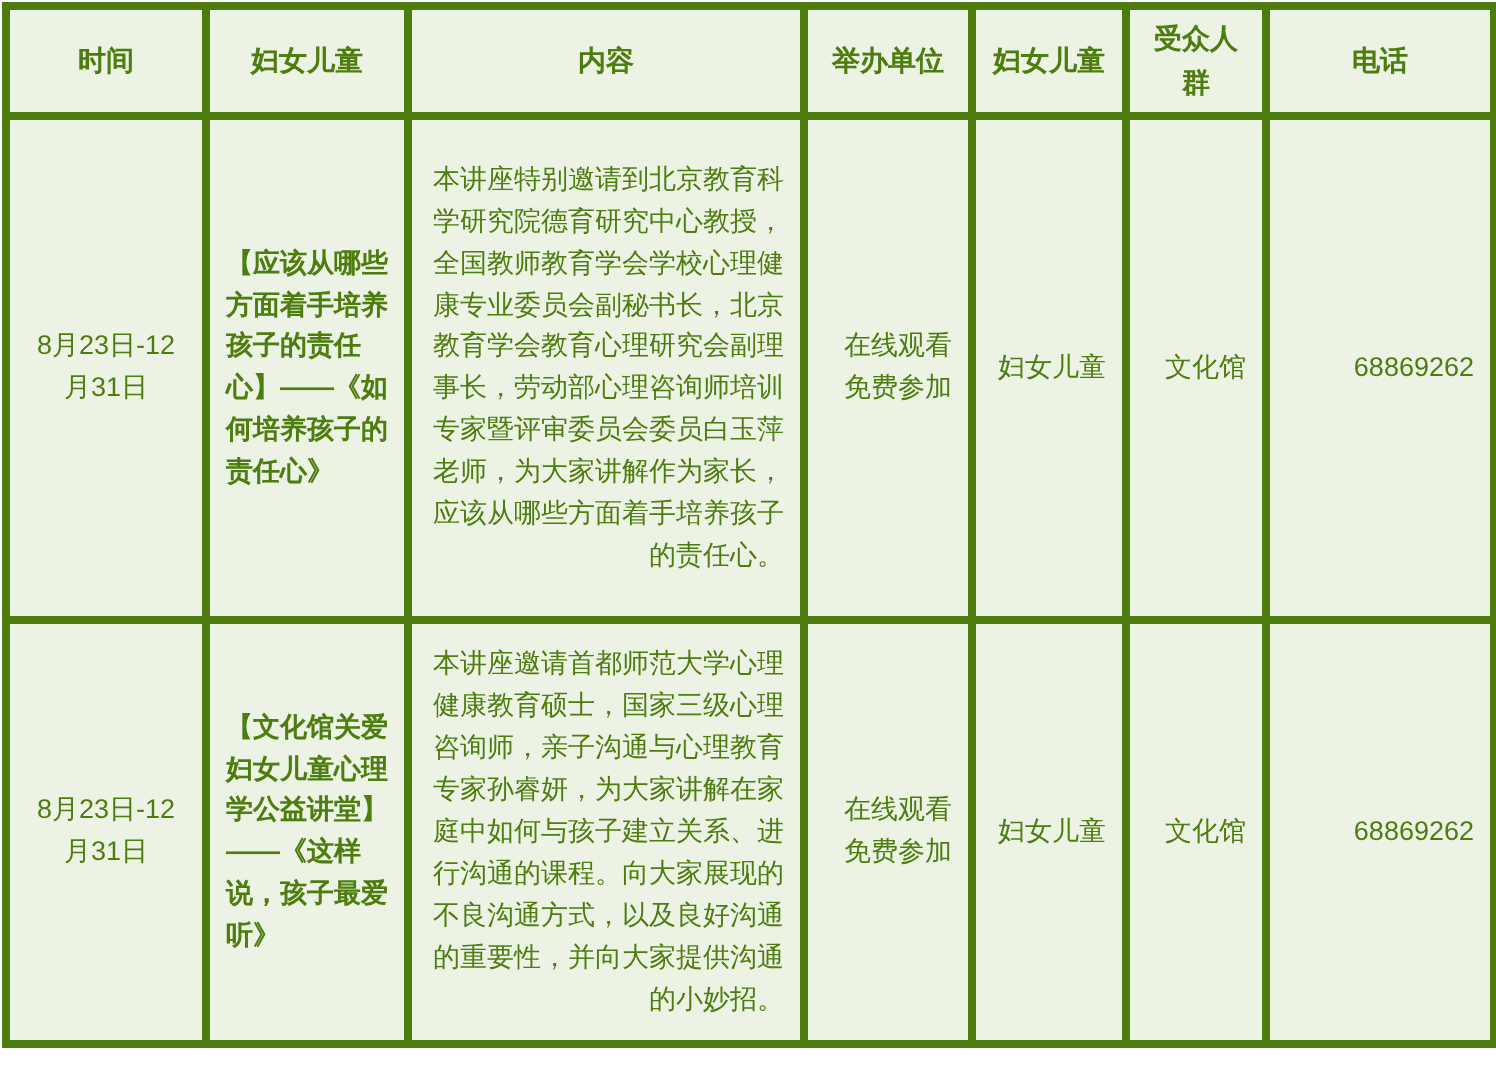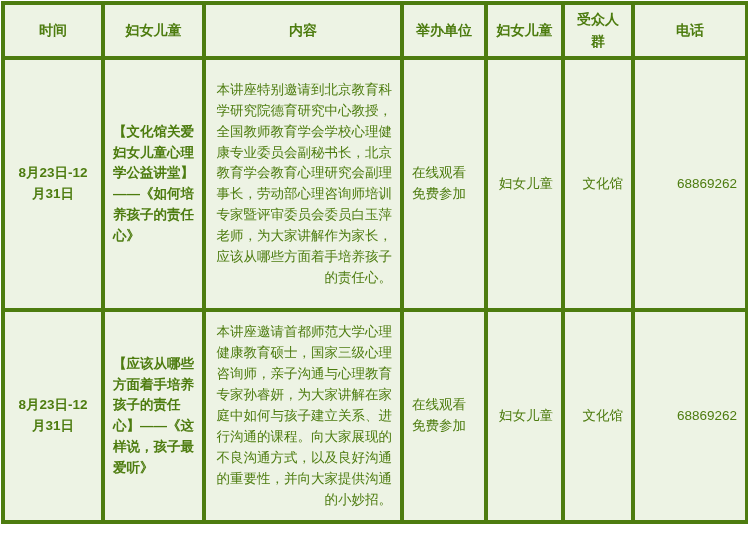--- a/index.html
+++ b/index.html
@@ -46,35 +46,35 @@
   col.c0 { width: 100px; }
   col.c1 { width: 101px; }
   col.c2 { width: 198px; }
   col.c3 { width: 84px; }
   col.c4 { width: 77px; }
   col.c5 { width: 70px; }
   col.c6 { width: 114px; }
 
   td.c-time {
     text-align: center;
-    font-weight: bold;
+    font-weight: normal;
   }
   td.c-name {
     text-align: left;
     font-weight: bold;
     line-height: 1.6;
   }
   td.c-content {
     text-align: right;
     line-height: 1.62;
     vertical-align: top;
     padding-top: 8px;
   }
   td.c-join {
-    text-align: left;
+    text-align: right;
     line-height: 1.6;
   }
   td.c-audience,
   td.c-org,
   td.c-phone {
     text-align: right;
   }
   .row1 td.c-content { height: 252px; }
   .row2 td.c-content { height: 212px; }
 </style>
@@ -99,30 +99,30 @@
         <th>内容</th>
         <th>举办单位</th>
         <th>妇女儿童</th>
         <th>受众人群</th>
         <th>电话</th>
       </tr>
     </thead>
     <tbody>
       <tr class="row1">
         <td class="c-time">8月23日-12月31日</td>
-        <td class="c-name">【文化馆关爱妇女儿童心理学公益讲堂】——《如何培养孩子的责任心》</td>
+        <td class="c-name">【应该从哪些方面着手培养孩子的责任心】——《如何培养孩子的责任心》</td>
         <td class="c-content">本讲座特别邀请到北京教育科学研究院德育研究中心教授，全国教师教育学会学校心理健康专业委员会副秘书长，北京教育学会教育心理研究会副理事长，劳动部心理咨询师培训专家暨评审委员会委员白玉萍老师，为大家讲解作为家长，应该从哪些方面着手培养孩子的责任心。</td>
         <td class="c-join">在线观看免费参加</td>
         <td class="c-audience">妇女儿童</td>
         <td class="c-org">文化馆</td>
         <td class="c-phone">68869262</td>
       </tr>
       <tr class="row2">
         <td class="c-time">8月23日-12月31日</td>
-        <td class="c-name">【应该从哪些方面着手培养孩子的责任心】——《这样说，孩子最爱听》</td>
+        <td class="c-name">【文化馆关爱妇女儿童心理学公益讲堂】——《这样说，孩子最爱听》</td>
         <td class="c-content">本讲座邀请首都师范大学心理健康教育硕士，国家三级心理咨询师，亲子沟通与心理教育专家孙睿妍，为大家讲解在家庭中如何与孩子建立关系、进行沟通的课程。向大家展现的不良沟通方式，以及良好沟通的重要性，并向大家提供沟通的小妙招。</td>
         <td class="c-join">在线观看免费参加</td>
         <td class="c-audience">妇女儿童</td>
         <td class="c-org">文化馆</td>
         <td class="c-phone">68869262</td>
       </tr>
     </tbody>
   </table>
 </div>
 

